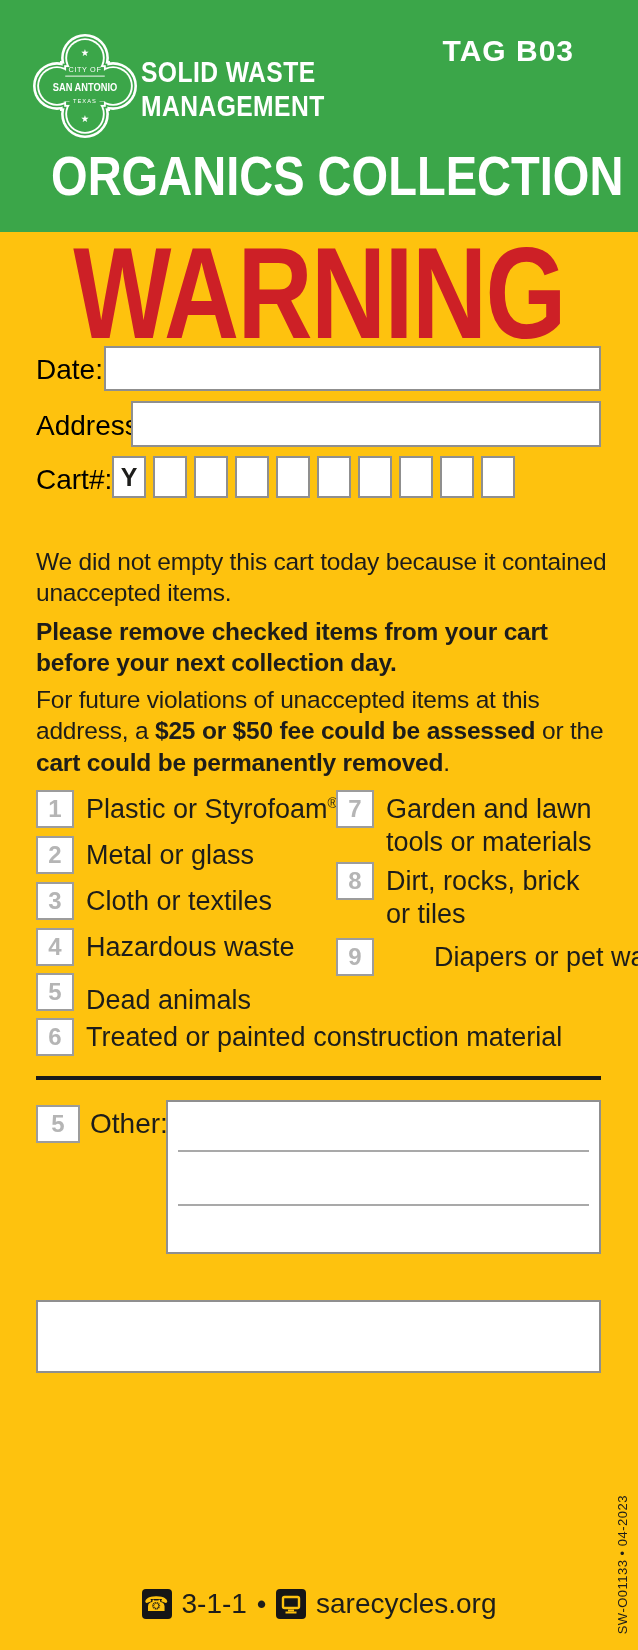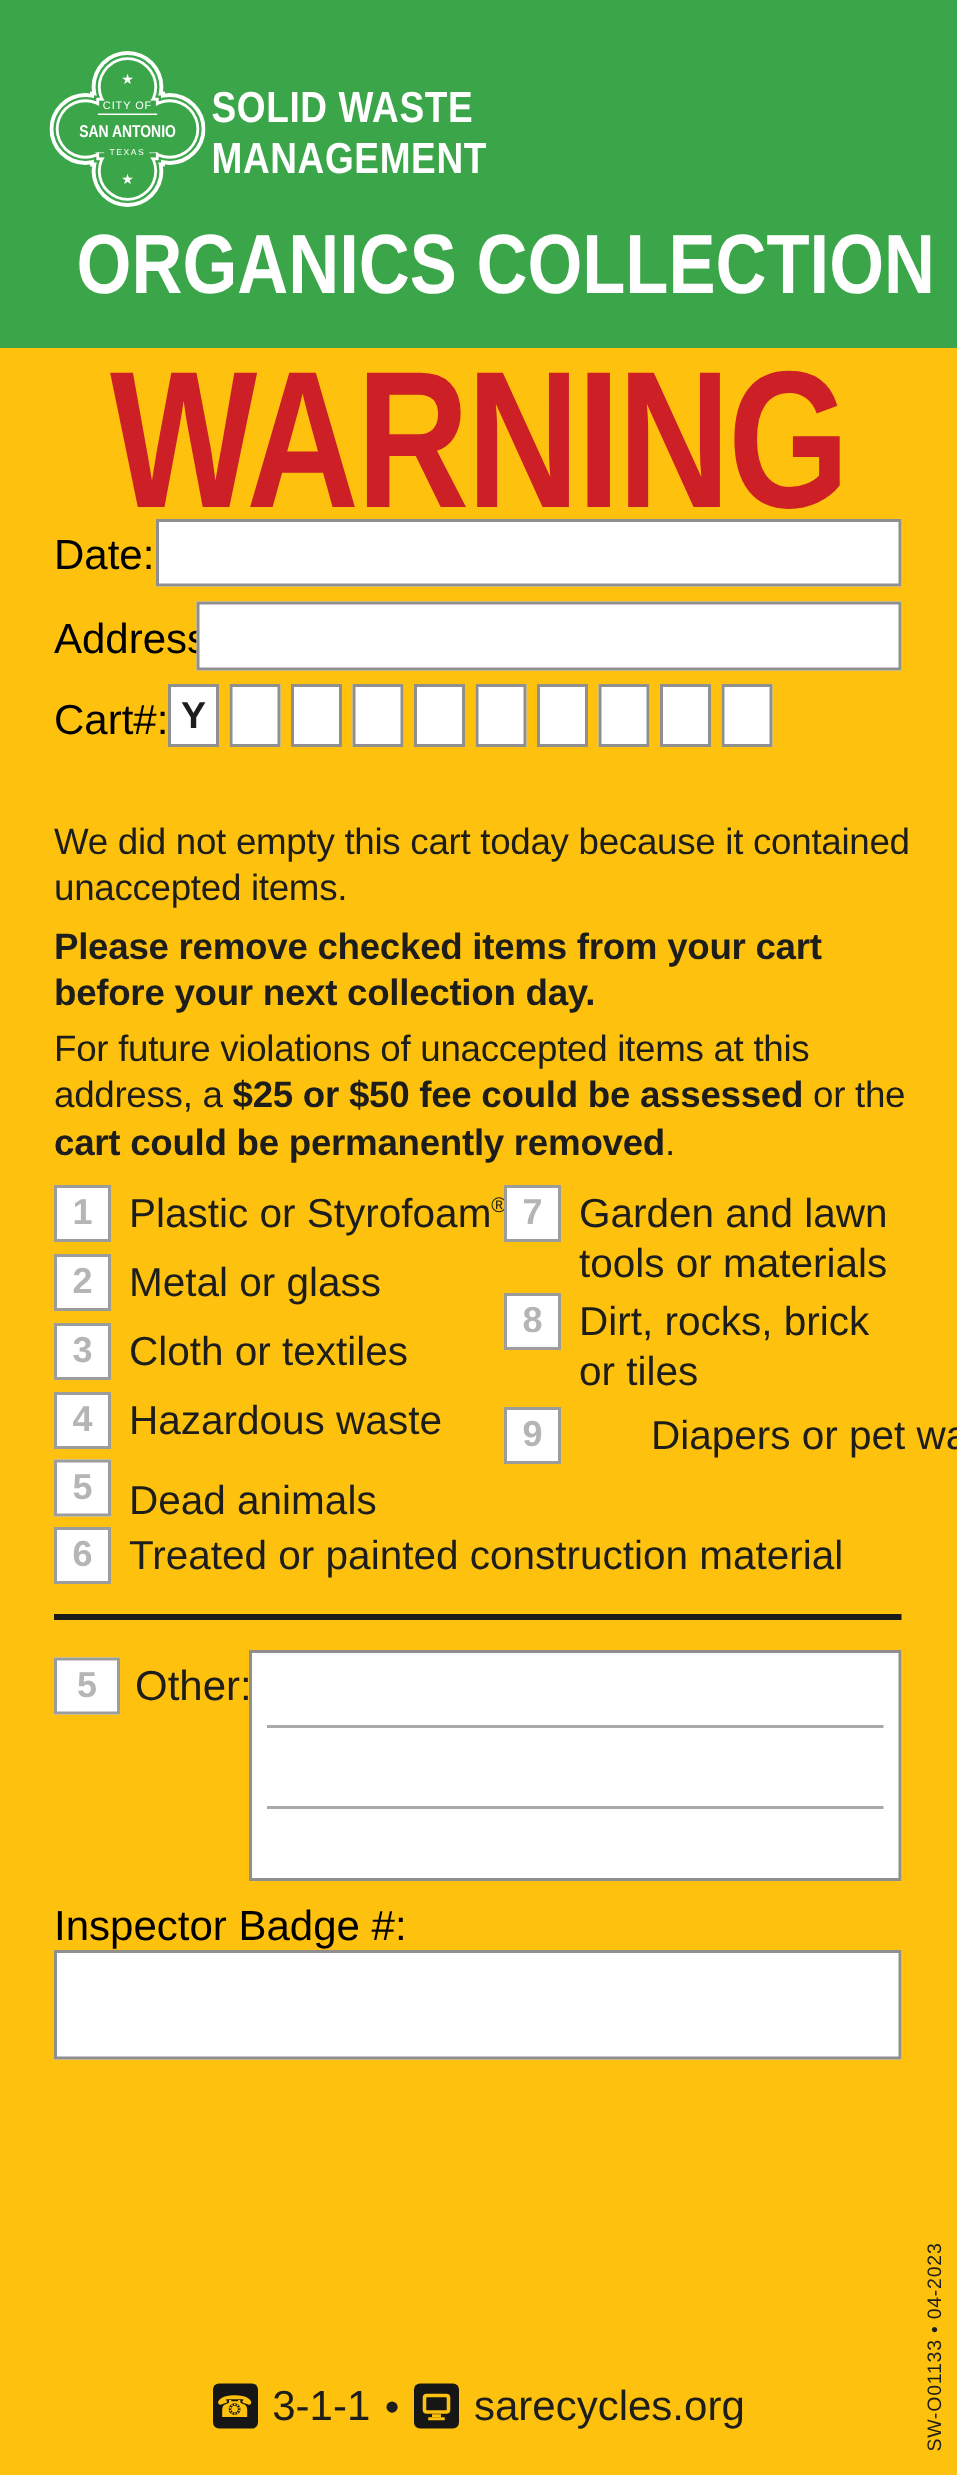--- a/index.html
+++ b/index.html
@@ -149,20 +149,21 @@
       <text x="50" y="55" text-anchor="middle" font-size="11" font-weight="bold" fill="#ffffff" textLength="62" lengthAdjust="spacingAndGlyphs">SAN ANTONIO</text>
       <text x="50" y="66.5" text-anchor="middle" font-size="5.5" letter-spacing="1" fill="#ffffff">— TEXAS —</text>
       <text x="50" y="85" text-anchor="middle" font-size="9" fill="#ffffff">★</text>
     </svg>
 
     <div class="dept">
       <div>SOLID WASTE</div>
       <div>MANAGEMENT</div>
     </div>
 
+    <div class="tag">TAG B03</div>
 
     <div class="program-title">ORGANICS COLLECTION</div>
   </div>
 
   <div class="warning">WARNING</div>
 
   <div class="f-label" id="date-label">Date:</div>
   <div class="box" id="date-box"></div>
 
   <div class="f-label" id="address-label">Address:</div>
@@ -219,21 +220,20 @@
 
   <div class="divider"></div>
 
   <div class="num-box" id="other-num">5</div>
   <div id="other-label">Other:</div>
   <div class="box" id="other-box">
     <div class="write-line" id="wline1"></div>
     <div class="write-line" id="wline2"></div>
   </div>
 
-  <div class="f-label" id="inspector-label">Inspector Badge #:</div>
   <div class="box" id="inspector-box"></div>
 
   <div class="footer">
     <div class="icon-sq">
       <span class="phone-glyph">☎</span>
     </div>
     <span>3-1-1</span>
     <span class="bullet">•</span>
     <div class="icon-sq">
       <svg width="22" height="22" viewBox="0 0 22 22">

